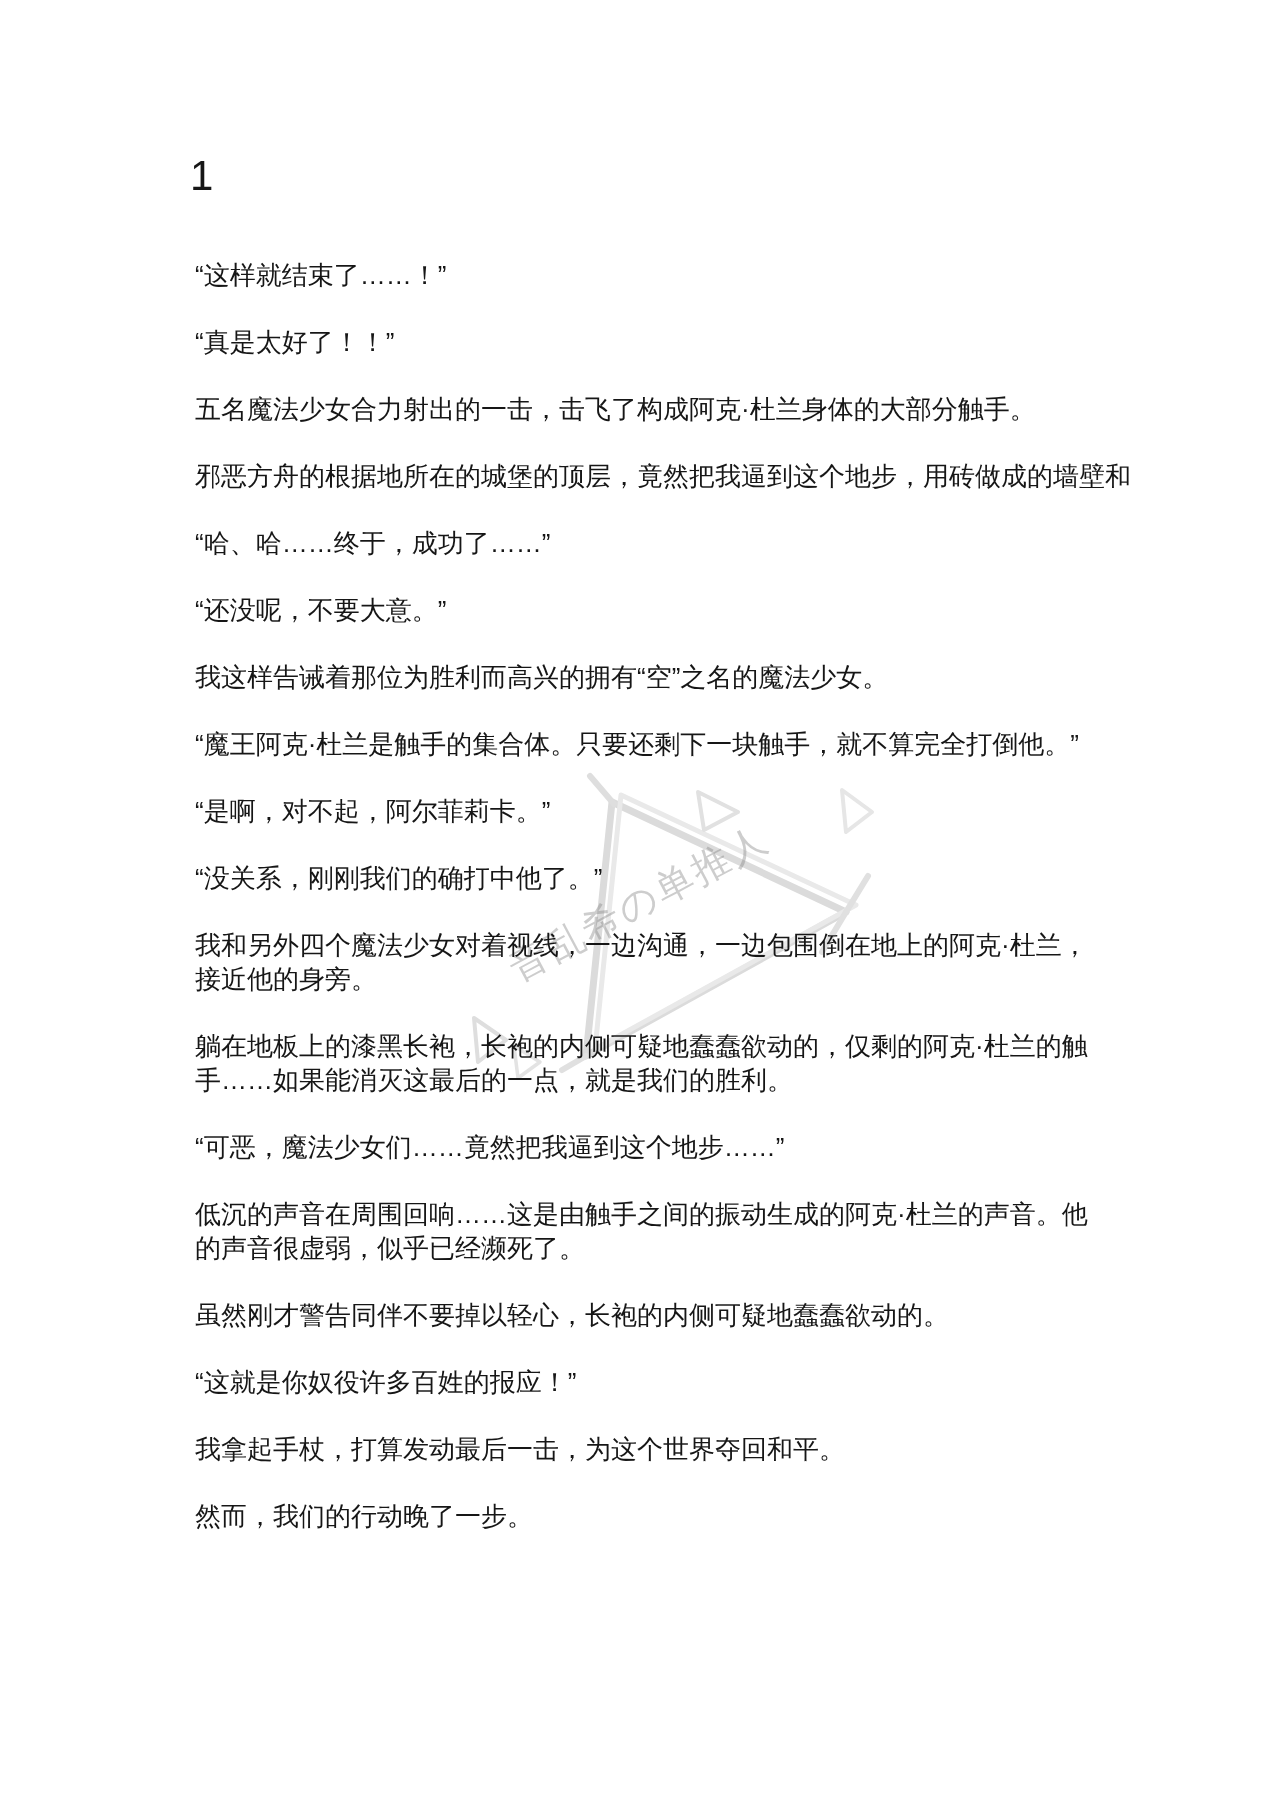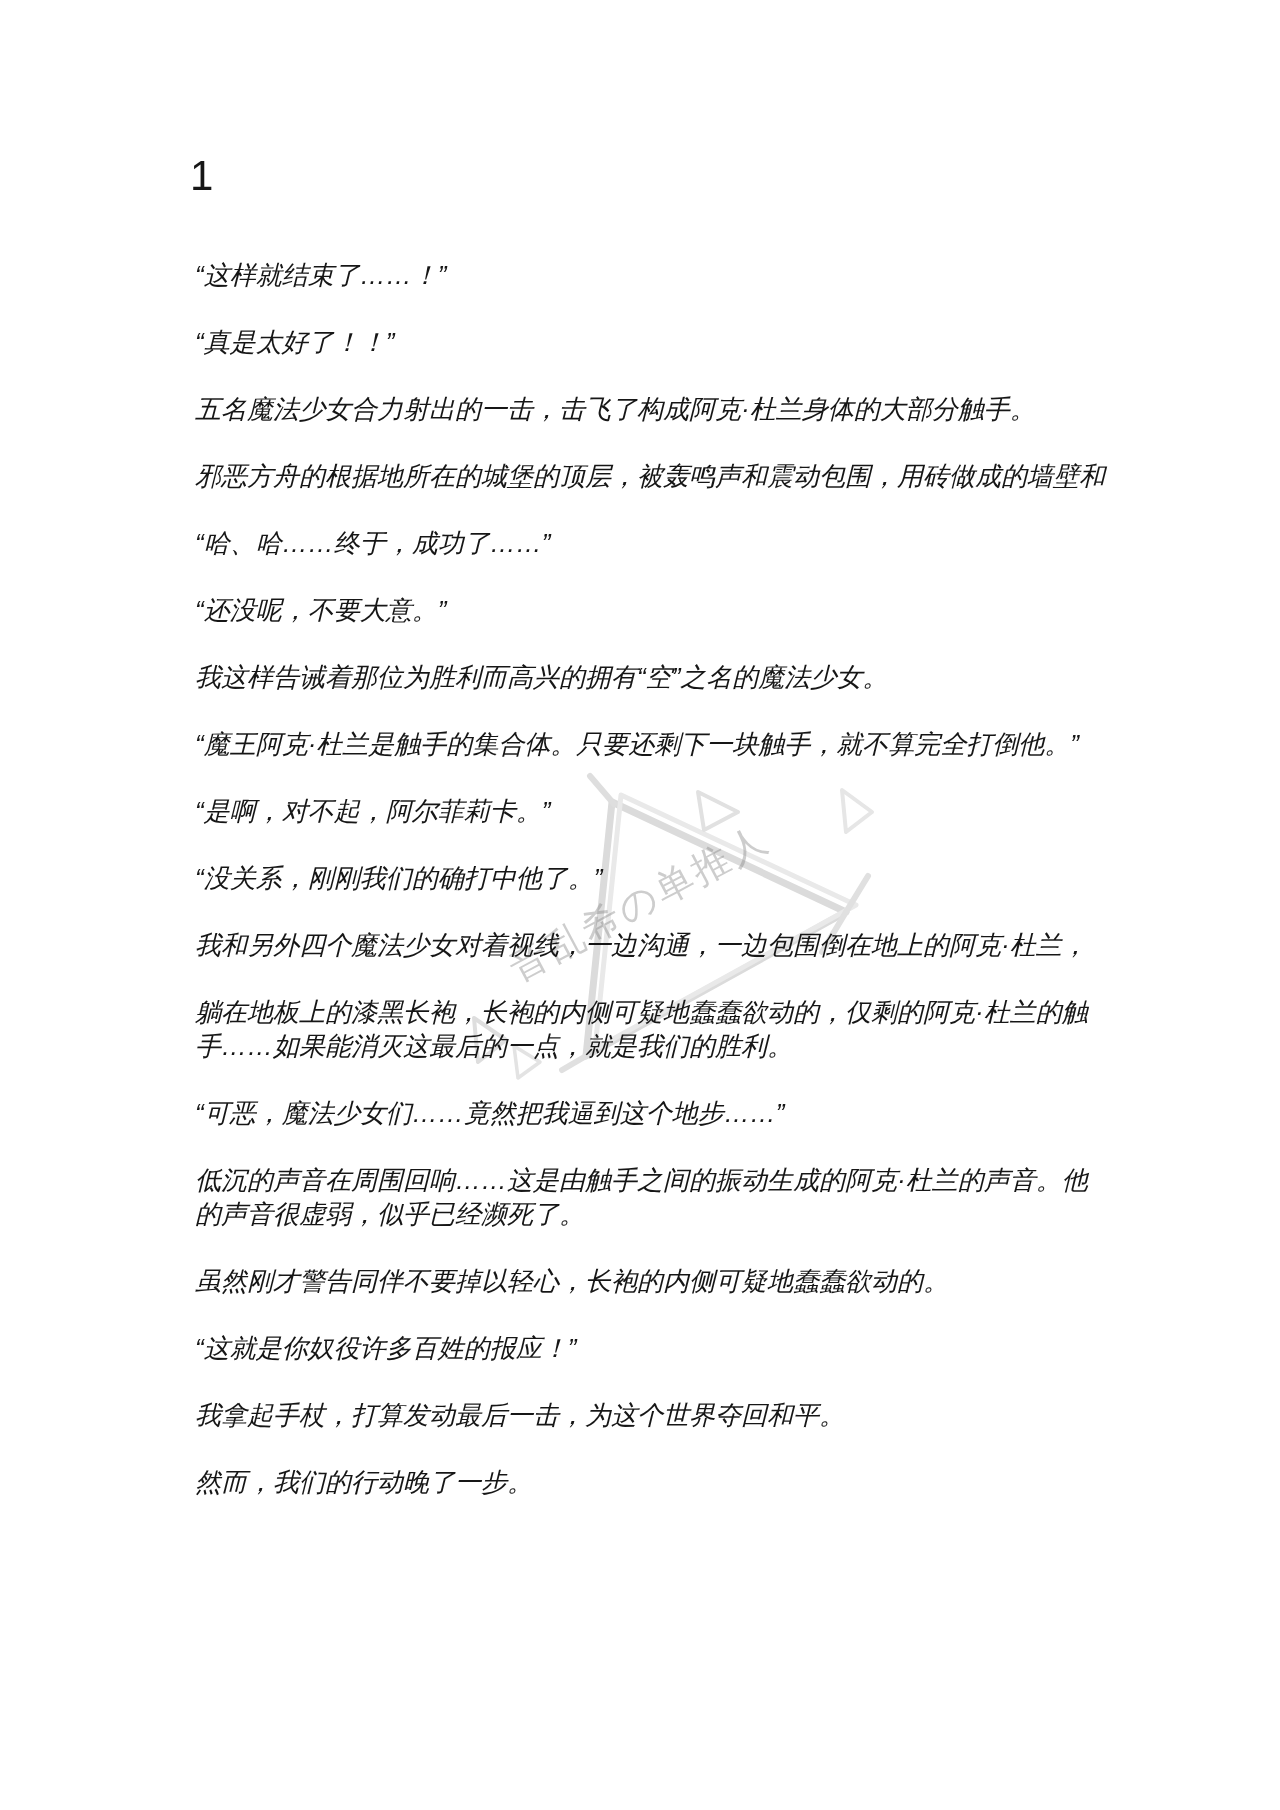--- a/index.html
+++ b/index.html
@@ -31,21 +31,21 @@
     left:195px;
     top:258px;
     width:960px;
     font-size:26px;
     line-height:34px;
     font-weight:400;
     color:#161616;
   }
   .para{margin:0 0 33px 0;}
   .para:last-child{margin-bottom:12px;}
-  .line{white-space:pre;font-style:italic;}
+  .line{white-space:pre;}
 </style>
 </head>
 <body>
 
 <div class="page">
 
   <svg class="watermark-layer" width="1280" height="1810" viewBox="0 0 1280 1810" aria-hidden="true">
 
     <polygon points="612,802 846,912 586,1056" fill="none" stroke="#dbdbdb" stroke-width="7" stroke-linejoin="round"></polygon>
     <polygon points="621,795 856,905 595,1049" fill="none" stroke="#e9e9e9" stroke-width="5" stroke-linejoin="round"></polygon>
@@ -69,21 +69,21 @@
       <div class="para dialogue">
         <div class="line">“这样就结束了……！”</div>
       </div>
       <div class="para dialogue">
         <div class="line">“真是太好了！！”</div>
       </div>
       <div class="para narration">
         <div class="line">五名魔法少女合力射出的一击，击飞了构成阿克·杜兰身体的大部分触手。</div>
       </div>
       <div class="para narration">
-        <div class="line">邪恶方舟的根据地所在的城堡的顶层，被轰鸣声和震动包围，用砖做成的墙壁和</div>
+        <div class="line">邪恶方舟的根据地所在的城堡的顶层，竟然把我逼到这个地步，用砖做成的墙壁和</div>
       </div>
       <div class="para dialogue">
         <div class="line">“哈、哈……终于，成功了……”</div>
       </div>
       <div class="para dialogue">
         <div class="line">“还没呢，不要大意。”</div>
       </div>
       <div class="para narration">
         <div class="line">我这样告诫着那位为胜利而高兴的拥有“空”之名的魔法少女。</div>
       </div>
@@ -91,20 +91,21 @@
         <div class="line">“魔王阿克·杜兰是触手的集合体。只要还剩下一块触手，就不算完全打倒他。”</div>
       </div>
       <div class="para dialogue">
         <div class="line">“是啊，对不起，阿尔菲莉卡。”</div>
       </div>
       <div class="para dialogue">
         <div class="line">“没关系，刚刚我们的确打中他了。”</div>
       </div>
       <div class="para narration">
         <div class="line">我和另外四个魔法少女对着视线，一边沟通，一边包围倒在地上的阿克·杜兰，</div>
+        <div class="line">接近他的身旁。</div>
       </div>
       <div class="para narration">
         <div class="line">躺在地板上的漆黑长袍，长袍的内侧可疑地蠢蠢欲动的，仅剩的阿克·杜兰的触</div>
         <div class="line">手……如果能消灭这最后的一点，就是我们的胜利。</div>
       </div>
       <div class="para dialogue">
         <div class="line">“可恶，魔法少女们……竟然把我逼到这个地步……”</div>
       </div>
       <div class="para narration">
         <div class="line">低沉的声音在周围回响……这是由触手之间的振动生成的阿克·杜兰的声音。他</div>

